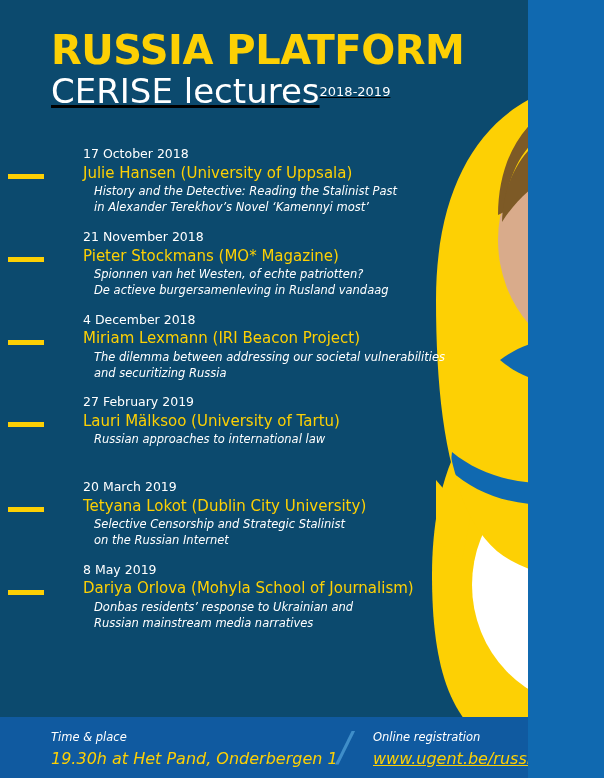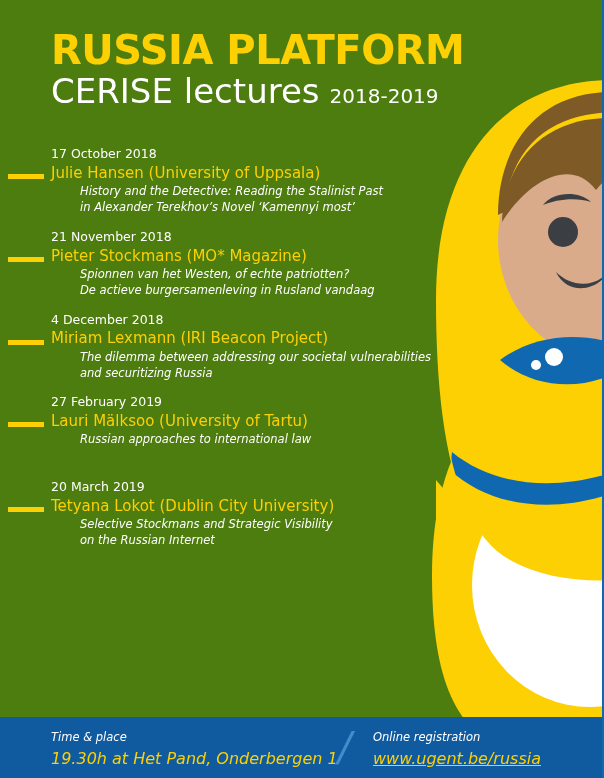--- a/index.html
+++ b/index.html
@@ -9,23 +9,23 @@
   }
   body {
     width: 604px;
     height: 778px;
     background: #1069b0;
     font-family: "Liberation Sans", sans-serif;
     overflow: hidden;
   }
   #poster {
     position: relative;
-    width: 602px;
+    width: 528px;
     height: 778px;
-    background: #4d7c0f;
+    background: #0c4a6e;
     overflow: hidden;
   }
 
   
   #doll {
     position: absolute;
     left: 0;
     top: 0;
     width: 604px;
     height: 778px;
@@ -44,50 +44,51 @@
     font-weight: bold;
     font-size: 40px;
     letter-spacing: -0.5px;
     color: #fdd004;
     line-height: 1.0;
     margin: 0;
     white-space: nowrap;
   }
   #subtitle-row {
     display: flex;
-    align-items: flex-end;
+    align-items: center;
     margin-top: 4px;
+    text-decoration: underline;
   }
   #title-sub {
     font-family: "DejaVu Sans", sans-serif;
     font-weight: normal;
     font-size: 34px;
     color: #ffffff;
     line-height: 1.0;
     white-space: nowrap;
   }
   #title-years {
     font-family: "DejaVu Sans", sans-serif;
-    font-size: 20px;
-    color: #ffffff;
-    margin-left: 10px;
+    font-size: 13px;
+    color: #ffffff;
     white-space: nowrap;
   }
 
   
   #lectures {
     position: absolute;
     left: 0;
     top: 146px;
     width: 400px;
     z-index: 5;
   }
   .lecture {
     position: relative;
     margin-bottom: 13px;
+    padding-left: 32px;
   }
   .dash {
     position: absolute;
     left: 8px;
     width: 36px;
     height: 5px;
     background: #fdd004;
     top: 28px;
   }
   .lec-date {
@@ -104,21 +105,21 @@
     color: #fdd004;
     margin-left: 51px;
     line-height: 1.35;
     white-space: nowrap;
   }
   .lec-topic {
     font-family: "DejaVu Sans", sans-serif;
     font-style: italic;
     font-size: 11.5px;
     color: #ffffff;
-    margin-left: 80px;
+    margin-left: 62px;
     line-height: 1.42;
     white-space: nowrap;
   }
 
   
   #footer {
     position: absolute;
     left: 0;
     top: 717px;
     width: 604px;
@@ -280,24 +281,31 @@
       <div class="dash"></div>
       <div class="lec-date">27 February 2019</div>
       <div class="lec-speaker">Lauri Mälksoo (University of Tartu)</div>
       <div class="lec-topic">Russian approaches to international law</div>
     </div>
 
     <div class="lecture">
       <div class="dash"></div>
       <div class="lec-date">20 March 2019</div>
       <div class="lec-speaker">Tetyana Lokot (Dublin City University)</div>
-      <div class="lec-topic">Selective Stockmans and Strategic Visibility</div>
+      <div class="lec-topic">Selective Censorship and Strategic Stalinist</div>
       <div class="lec-topic">on the Russian Internet</div>
     </div>
 
+    <div class="lecture">
+      <div class="dash"></div>
+      <div class="lec-date">8 May 2019</div>
+      <div class="lec-speaker">Dariya Orlova (Mohyla School of Journalism)</div>
+      <div class="lec-topic">Donbas residents’ response to Ukrainian and</div>
+      <div class="lec-topic">Russian mainstream media narratives</div>
+    </div>
 
   </div>
 
   <div id="footer">
     <div class="foot-col" id="foot-left">
       <div class="foot-label">Time &amp; place</div>
       <div class="foot-value">19.30h at Het Pand, Onderbergen 1</div>
     </div>
     <div id="foot-slash">/</div>
     <div class="foot-col" id="foot-right">

